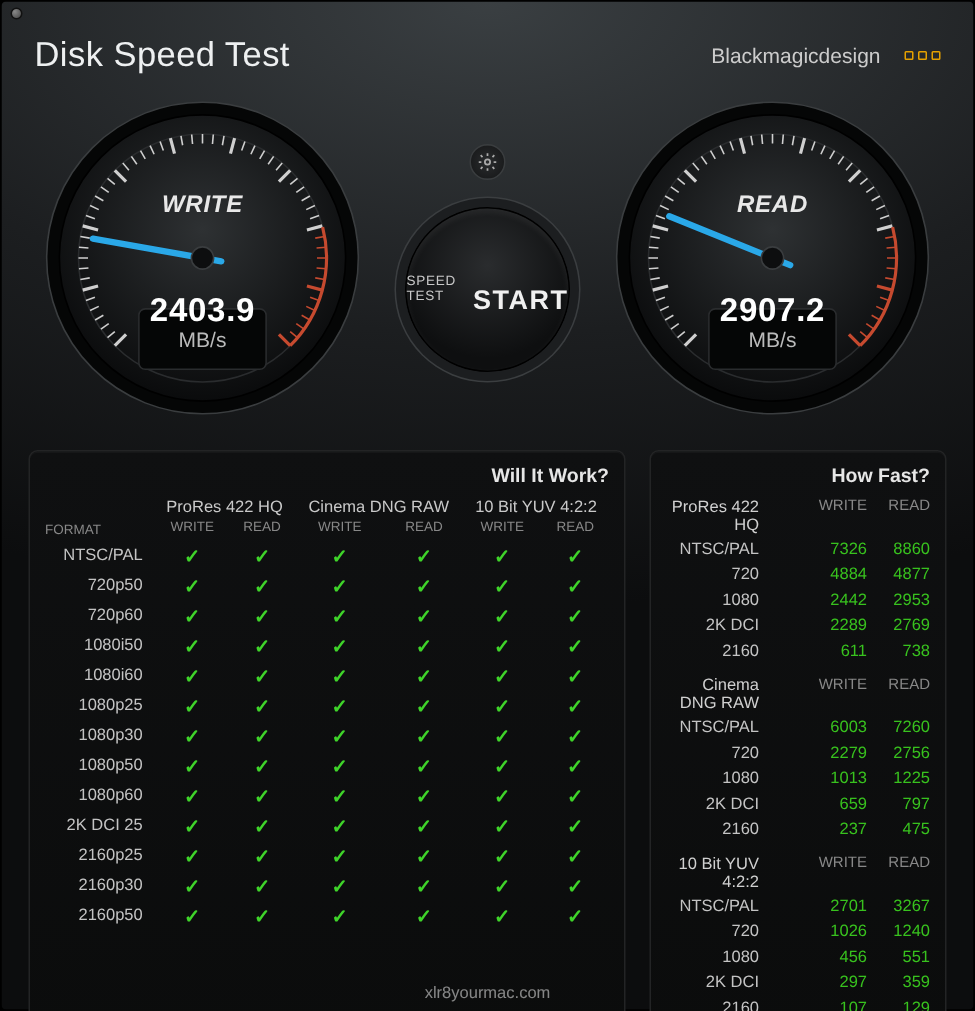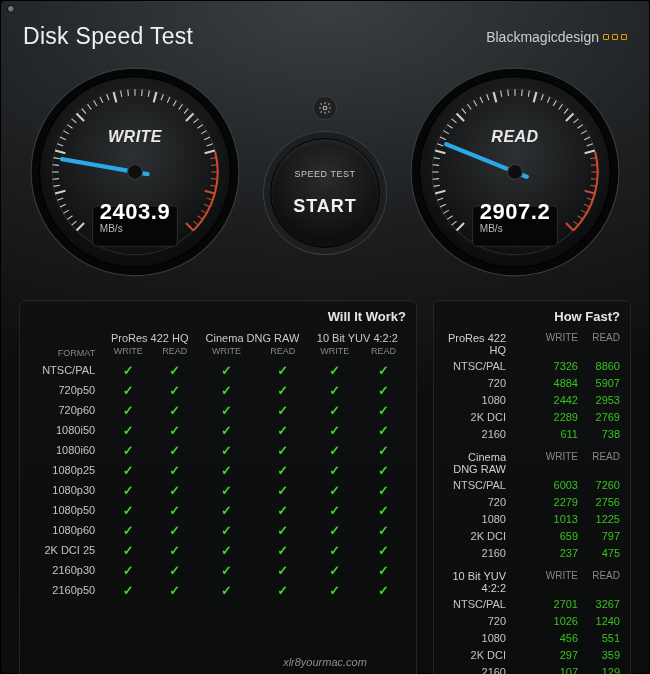--- a/index.html
+++ b/index.html
@@ -38,21 +38,21 @@
   }
   .app-title {
     font-size: 23px;
     font-weight: 300;
     color: #eef0f1;
     letter-spacing: 0.3px;
   }
   .brand {
     display: flex;
     align-items: center;
-    gap: 4px;
+    gap: 16px;
   }
   .brand-text {
     font-size: 14px;
     color: #ccc;
     font-weight: 300;
   }
   .brand-dots {
     display: flex;
     gap: 3px;
   }
@@ -71,23 +71,24 @@
   .gauge {
     width: 212px; height: 212px;
     position: relative;
   }
   .gauge svg { width: 100%; height: 100%; }
   .gauge-value {
     position: absolute;
     bottom: 44px;
     left: 50%;
     transform: translateX(-50%);
+    text-align: center;
   }
   .gauge-value .num { font-size: 22px; font-weight: 600; color: #fff; letter-spacing: 0.5px; }
-  .gauge-value .unit { font-size: 10px; color: #bbb; margin-top: -2px; }
+  .gauge-value .unit { font-size: 14px; color: #bbb; margin-top: -2px; }
   .gauge-label {
     position: absolute;
     top: 62px;
     left: 50%;
     transform: translateX(-50%);
     font-size: 16px;
     font-style: italic;
     font-weight: 600;
     color: #e8e8e8;
     letter-spacing: 0.5px;
@@ -108,21 +109,21 @@
     border-radius: 50%;
     cursor: pointer;
   }
   .start-btn {
     width: 110px; height: 110px;
     border-radius: 50%;
     background: radial-gradient(circle at 50% 35%, #2a2c2e, #0e0f10 70%);
     border: 1px solid #000;
     box-shadow: 0 0 0 6px #1c1e20, 0 0 0 7px #3b3e40, inset 0 2px 5px rgba(255,255,255,0.08);
     display: flex;
-    flex-direction: column;
+    flex-direction: row;
     align-items: center;
     justify-content: center;
     cursor: pointer;
   }
   .start-btn .small { font-size: 9px; color: #c8c8c8; letter-spacing: 0.5px; margin-bottom: 2px;}
   .start-btn .big { font-size: 18px; font-weight: 600; color: #f0f0f0; letter-spacing: 1px; margin-top: 15px;}
   .panels {
     display: flex;
     padding: 0 18px 6px 18px;
     gap: 16px;
@@ -155,21 +156,21 @@
   table.wiw .sub-th { font-size: 9px; color: #888; padding-bottom: 4px;}
   table.wiw td, table.wiw th { text-align: center; }
   table.wiw td.fmt {
     text-align: right;
     color: #c4c4c4;
     font-size: 11px;
     padding-right: 8px;
     white-space: nowrap;
   }
   table.wiw th.fmt-h {
-    text-align: right;
+    text-align: left;
     font-size: 9px;
     color: #888;
     padding-right: 8px;
   }
   table.wiw tbody tr { height: 20px; }
   .chk { color: #3fd42a; font-size: 13px; font-weight: 700; }
   
   .hf-group { margin-bottom: 6px; }
   .hf-head {
     display: flex;
@@ -187,21 +188,20 @@
   .hf-row .name { flex: 1; text-align: right; color: #c4c4c4; padding-right: 30px;}
   .hf-row .col { width: 42px; text-align: right; color: #38c21e; }
   .watermark {
     position: absolute;
     bottom: 5px;
     left: 50%;
     transform: translateX(-50%);
     font-size: 11px;
     color: rgba(255,255,255,0.5);
     pointer-events: none;
-    font-style: italic;
   }
   .wrap { position: relative; height: 100%;}
 </style>
 </head>
 <body>
 
 <div class="window">
     <div class="wrap">
   <div class="titlebar">
     <div class="close-dot"></div>
@@ -486,20 +486,29 @@
               <tr>
                 <td class="fmt">2K DCI 25</td>
                 <td><span class="chk">✓</span></td>
                 <td><span class="chk">✓</span></td>
                 <td><span class="chk">✓</span></td>
                 <td><span class="chk">✓</span></td>
                 <td><span class="chk">✓</span></td>
                 <td><span class="chk">✓</span></td>
               </tr>
               <tr>
+                <td class="fmt">2160p25</td>
+                <td><span class="chk">✓</span></td>
+                <td><span class="chk">✓</span></td>
+                <td><span class="chk">✓</span></td>
+                <td><span class="chk">✓</span></td>
+                <td><span class="chk">✓</span></td>
+                <td><span class="chk">✓</span></td>
+              </tr>
+              <tr>
                 <td class="fmt">2160p30</td>
                 <td><span class="chk">✓</span></td>
                 <td><span class="chk">✓</span></td>
                 <td><span class="chk">✓</span></td>
                 <td><span class="chk">✓</span></td>
                 <td><span class="chk">✓</span></td>
                 <td><span class="chk">✓</span></td>
               </tr>
               <tr>
                 <td class="fmt">2160p50</td>
@@ -523,21 +532,21 @@
         <div class="col">READ</div>
       </div>
               <div class="hf-row">
         <div class="name">NTSC/PAL</div>
         <div class="col">7326</div>
         <div class="col">8860</div>
       </div>
               <div class="hf-row">
         <div class="name">720</div>
         <div class="col">4884</div>
-        <div class="col">5907</div>
+        <div class="col">4877</div>
       </div>
               <div class="hf-row">
         <div class="name">1080</div>
         <div class="col">2442</div>
         <div class="col">2953</div>
       </div>
               <div class="hf-row">
         <div class="name">2K DCI</div>
         <div class="col">2289</div>
         <div class="col">2769</div>

